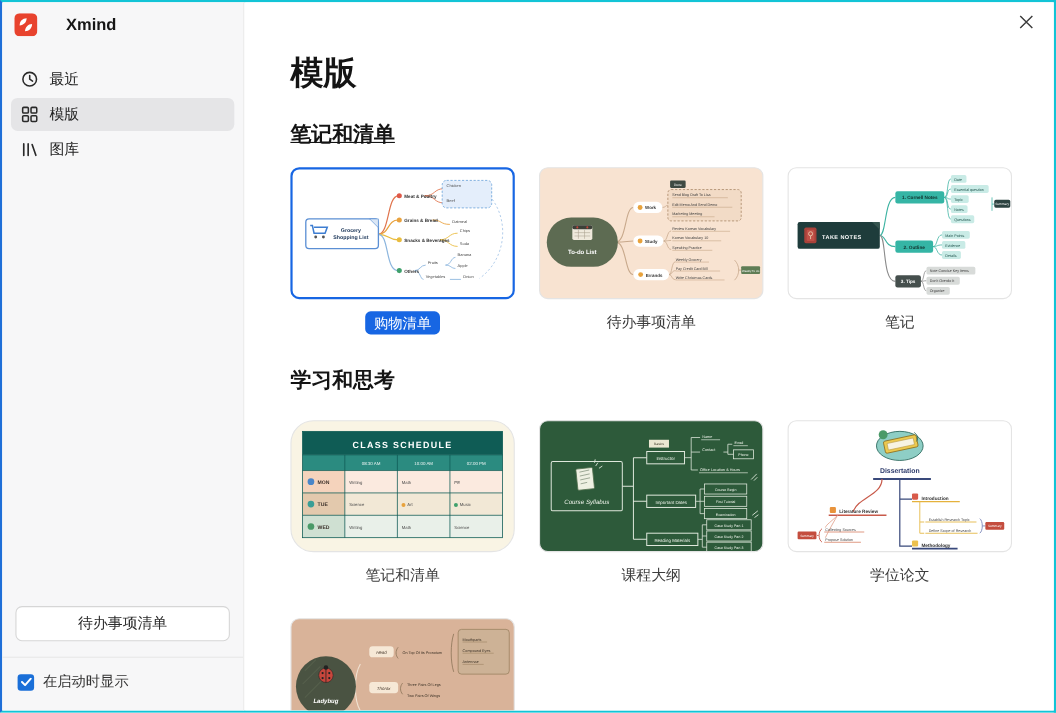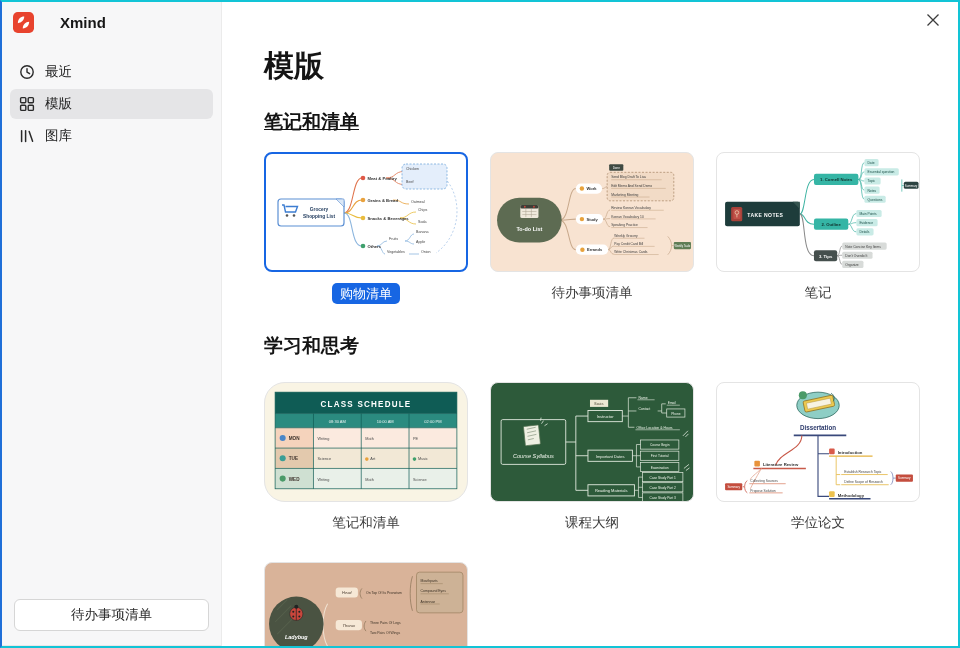--- a/index.html
+++ b/index.html
@@ -79,20 +79,28 @@
           <path d="M6.6 2.8 V13.4"></path>
           <path d="M10.2 3.4 L13.6 13.2"></path>
         </svg>
         <span>图库</span>
       </div>
     </nav>
 
     <div class="sidebar-bottom">
       <button class="open-btn">待办事项清单</button>
       <div class="divider"></div>
+      <label class="startup-row">
+        <span class="checkbox">
+          <svg width="10" height="8" viewBox="0 0 10 8">
+            <path d="M1 4 L3.8 6.8 L9 1" stroke="#fff" stroke-width="1.8" fill="none" stroke-linecap="round" stroke-linejoin="round"></path>
+          </svg>
+        </span>
+        <span>在启动时显示</span>
+      </label>
     </div>
   </aside>
 
   <main class="main">
     <button class="close-btn">
       <svg width="22" height="22" viewBox="0 0 22 22">
         <path d="M5.5 5.5 L16.5 16.5 M16.5 5.5 L5.5 16.5" stroke="#3c3c3c" stroke-width="1.3"></path>
       </svg>
     </button>
 

